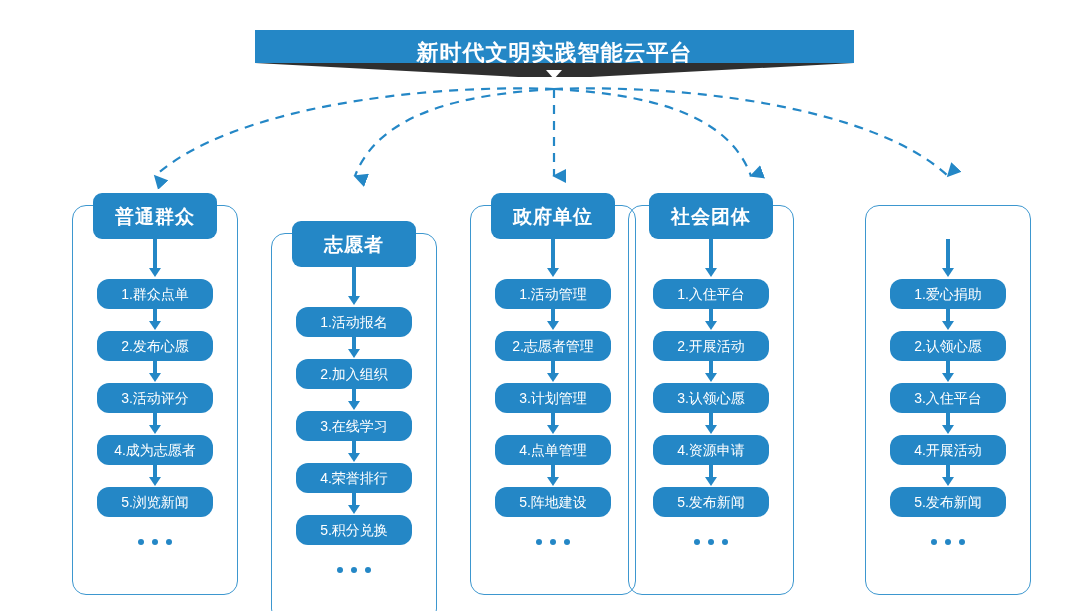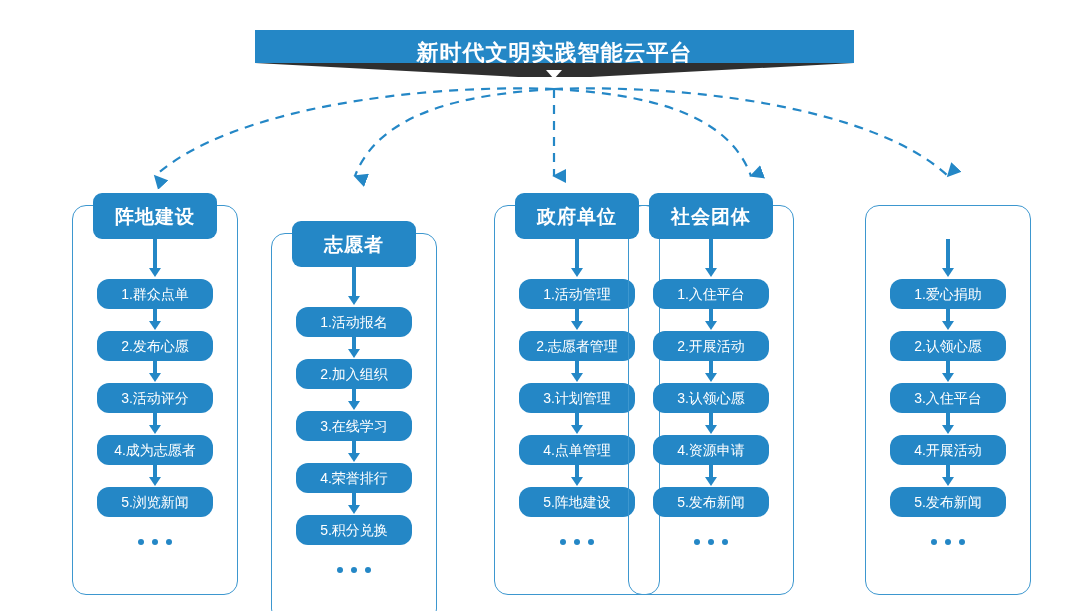--- a/index.html
+++ b/index.html
@@ -75,21 +75,21 @@
     height: 611px;
   }
   .column {
     position: absolute;
     top: 205px;
     width: 166px;
     height: 390px;
   }
   .col-0 { left: 72px; }
   .col-1 { left: 271px; margin-top: 28px; }
-  .col-2 { left: 470px; margin-left: 24px; }
+  .col-2 { left: 470px; }
   .col-3 { left: 628px; }
   .col-4 { left: 865px; }
 
   .col-frame {
     position: absolute;
     left: 0;
     top: 0;
     width: 166px;
     height: 390px;
     box-sizing: border-box;
@@ -212,21 +212,21 @@
     <path d="M554,89 C640,94 727,110 751,176"></path>
     <path d="M554,89 C690,84 875,108 948,176"></path>
   </g>
 </svg>
 
 <div id="columns">
 
   <div class="column col-0">
     <div class="col-frame"></div>
     <div class="col-header">
-      <span class="col-header-label">阵地建设</span>
+      <span class="col-header-label">普通群众</span>
     </div>
     <div class="col-body">
       <div class="step-arrow lead"></div>
       <div class="item-box">
         <span class="item-label">1.群众点单</span>
       </div>
       <div class="step-arrow"></div>
       <div class="item-box">
         <span class="item-label">2.发布心愿</span>
       </div>

